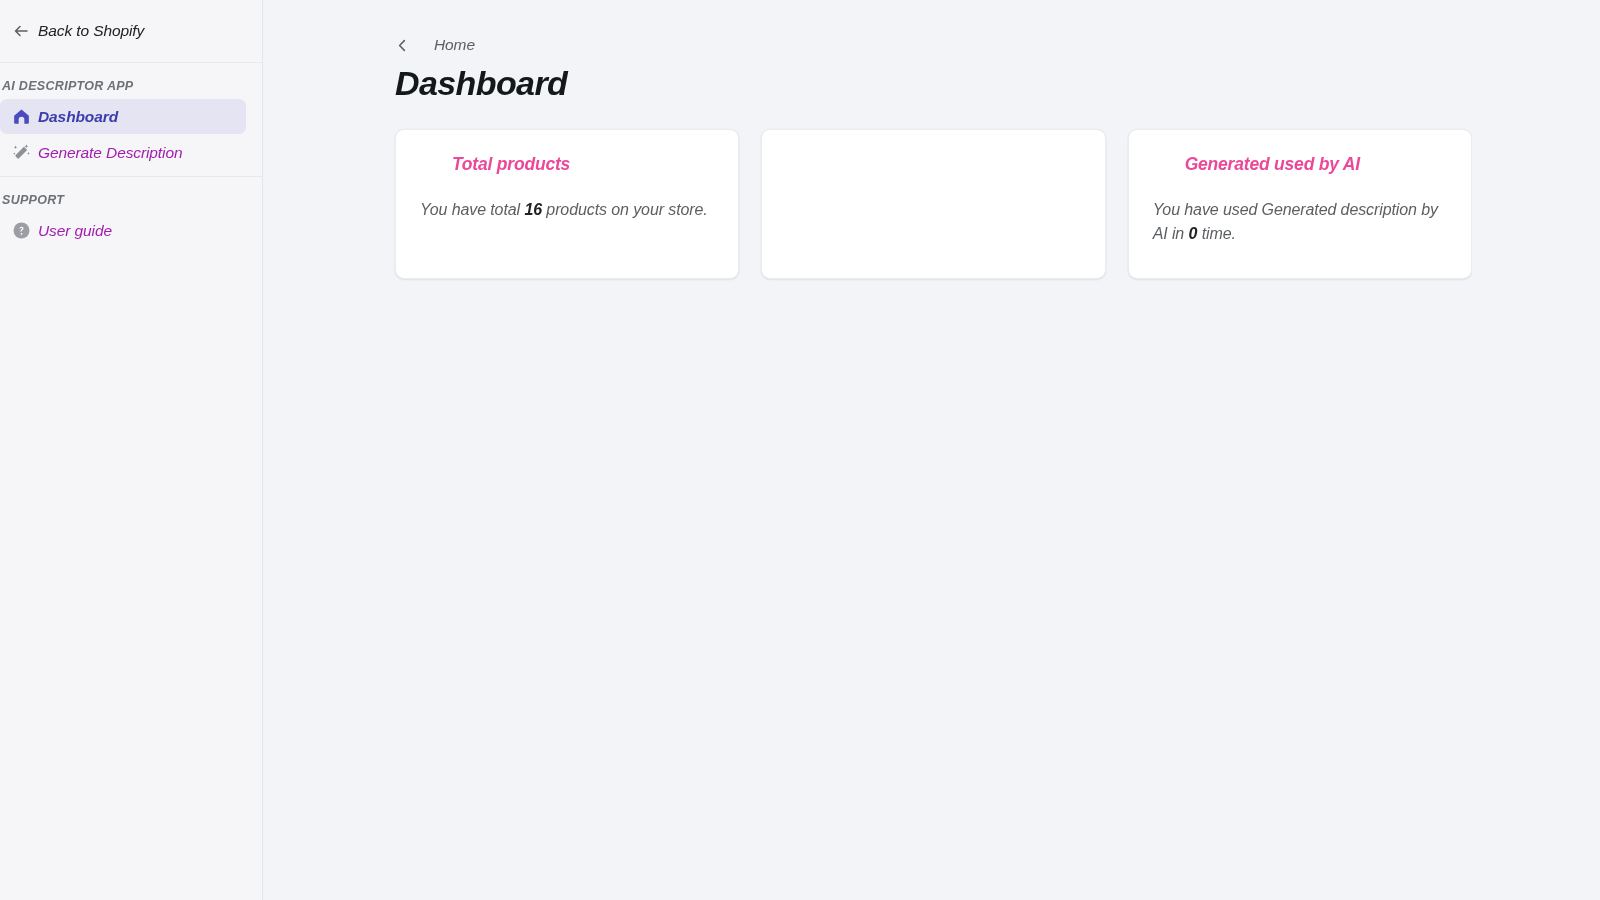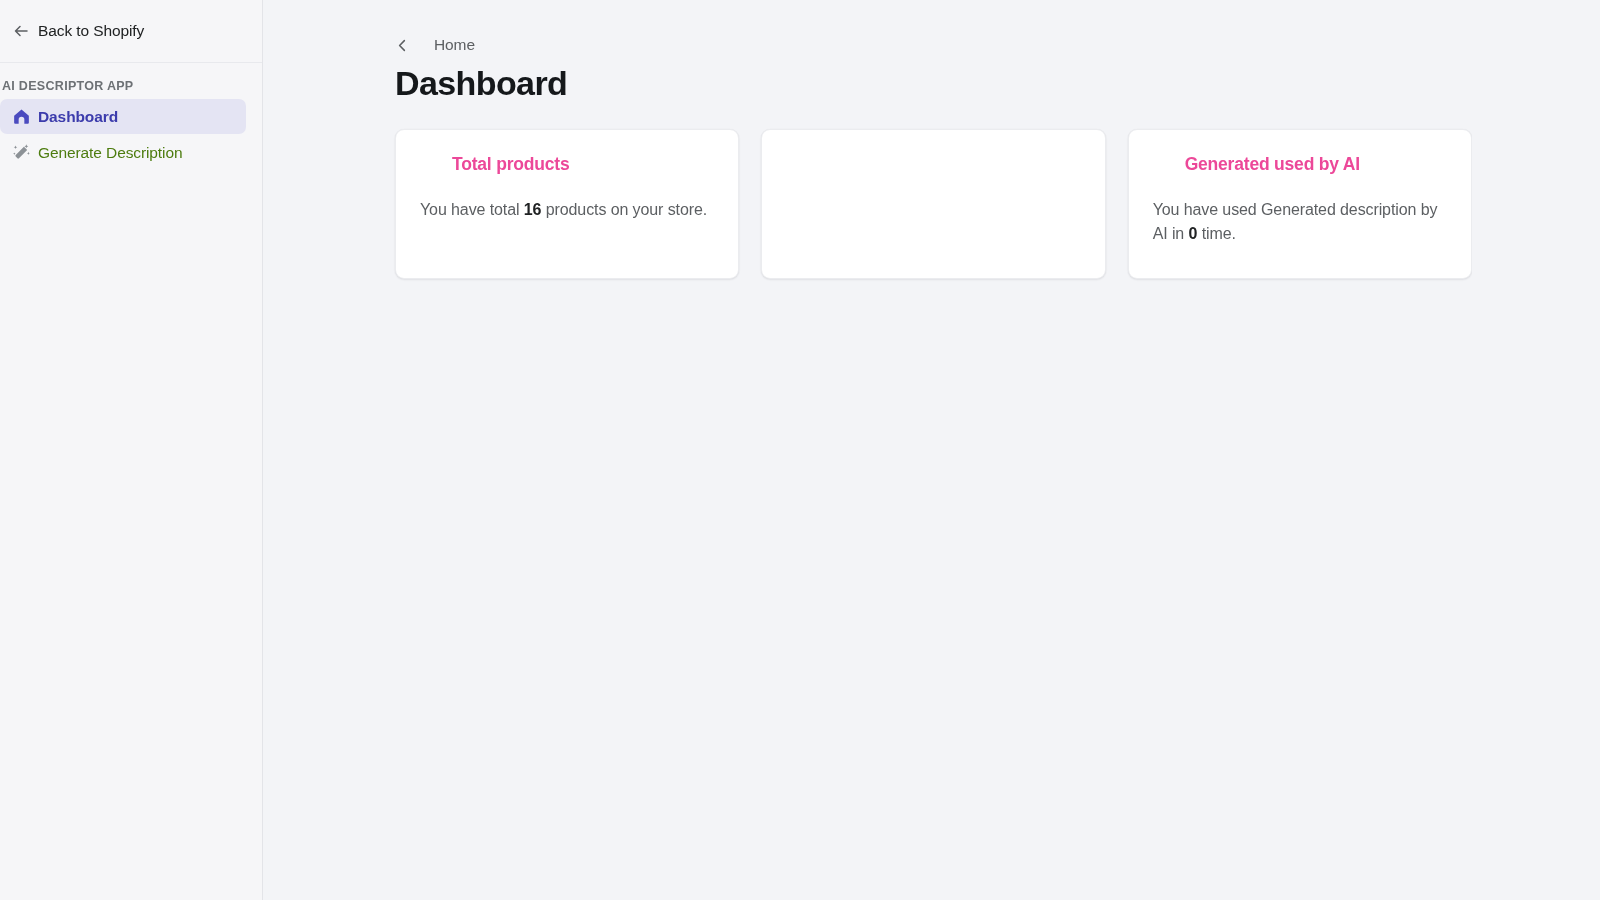--- a/index.html
+++ b/index.html
@@ -15,20 +15,21 @@
     font-family: "Liberation Sans", sans-serif;
     background: #f3f4f7;
     color: #202223;
     -webkit-font-smoothing: antialiased;
   }
 
   .app {
     display: flex;
     width: 1472px;
     height: 900px;
+    font-style: italic;
   }
 
   
   .sidebar {
     width: 263px;
     min-width: 263px;
     height: 900px;
     background: #f6f6f8;
     border-right: 1px solid #e3e4e8;
     position: relative;
@@ -76,21 +77,21 @@
   }
 
   .nav-item {
     display: flex;
     align-items: center;
     height: 35px;
     margin: 1px 16px 1px 0;
     padding-left: 4px;
     border-radius: 7px;
     cursor: pointer;
-    color: #4d7c0f;
+    color: #a21caf;
   }
 
   .nav-item.active {
     background: #e4e4f3;
     color: #3c3cac;
     font-weight: bold;
   }
 
   .nav-icon {
     width: 34px;
@@ -217,20 +218,34 @@
             <path d="M14.6 2.2l.55 1.35 1.35.55-1.35.55-.55 1.35-.55-1.35L12.7 4.1l1.35-.55.55-1.35Z"></path>
             <path d="M4.3 3.3l.5 1.2 1.2.5-1.2.5-.5 1.2-.5-1.2-1.2-.5 1.2-.5.5-1.2Z"></path>
             <path d="M16.6 9.4l.42 1.02 1.02.42-1.02.42-.42 1.02-.42-1.02-1.02-.42 1.02-.42.42-1.02Z"></path>
             <path d="M3.2 9.9l.35.85.85.35-.85.35-.35.85-.35-.85L2 11.1l.85-.35.35-.85Z"></path>
           </svg>
         </span>
         <span class="nav-label">Generate Description</span>
       </div>
     </div>
 
+    <div class="section bordered">
+      <div class="section-title">SUPPORT</div>
+
+      <div class="nav-item">
+        <span class="nav-icon">
+          <svg width="21" height="21" viewBox="0 0 20 20">
+            <circle cx="10" cy="10" r="7.6" fill="#9b9fa5"></circle>
+            <path d="M8.2 8.1c0-1 .82-1.75 1.85-1.75s1.8.72 1.8 1.67c0 .8-.45 1.2-1.05 1.6-.53.35-.72.6-.72 1.06v.3H8.93v-.42c0-.78.3-1.2.95-1.63.5-.33.72-.55.72-.93 0-.42-.33-.72-.8-.72-.5 0-.82.33-.85.82H8.2Z" fill="#ffffff"></path>
+            <circle cx="10" cy="13.2" r="0.82" fill="#ffffff"></circle>
+          </svg>
+        </span>
+        <span class="nav-label">User guide</span>
+      </div>
+    </div>
 
   </nav>
 
   <main class="main">
 
     <div class="breadcrumb">
       <span class="breadcrumb-icon">
         <svg width="15" height="15" viewBox="0 0 16 16" fill="none">
           <path d="M10 2.8 4.9 8l5.1 5.2" stroke="currentColor" stroke-width="1.6" stroke-linecap="round" stroke-linejoin="round"></path>
         </svg>

